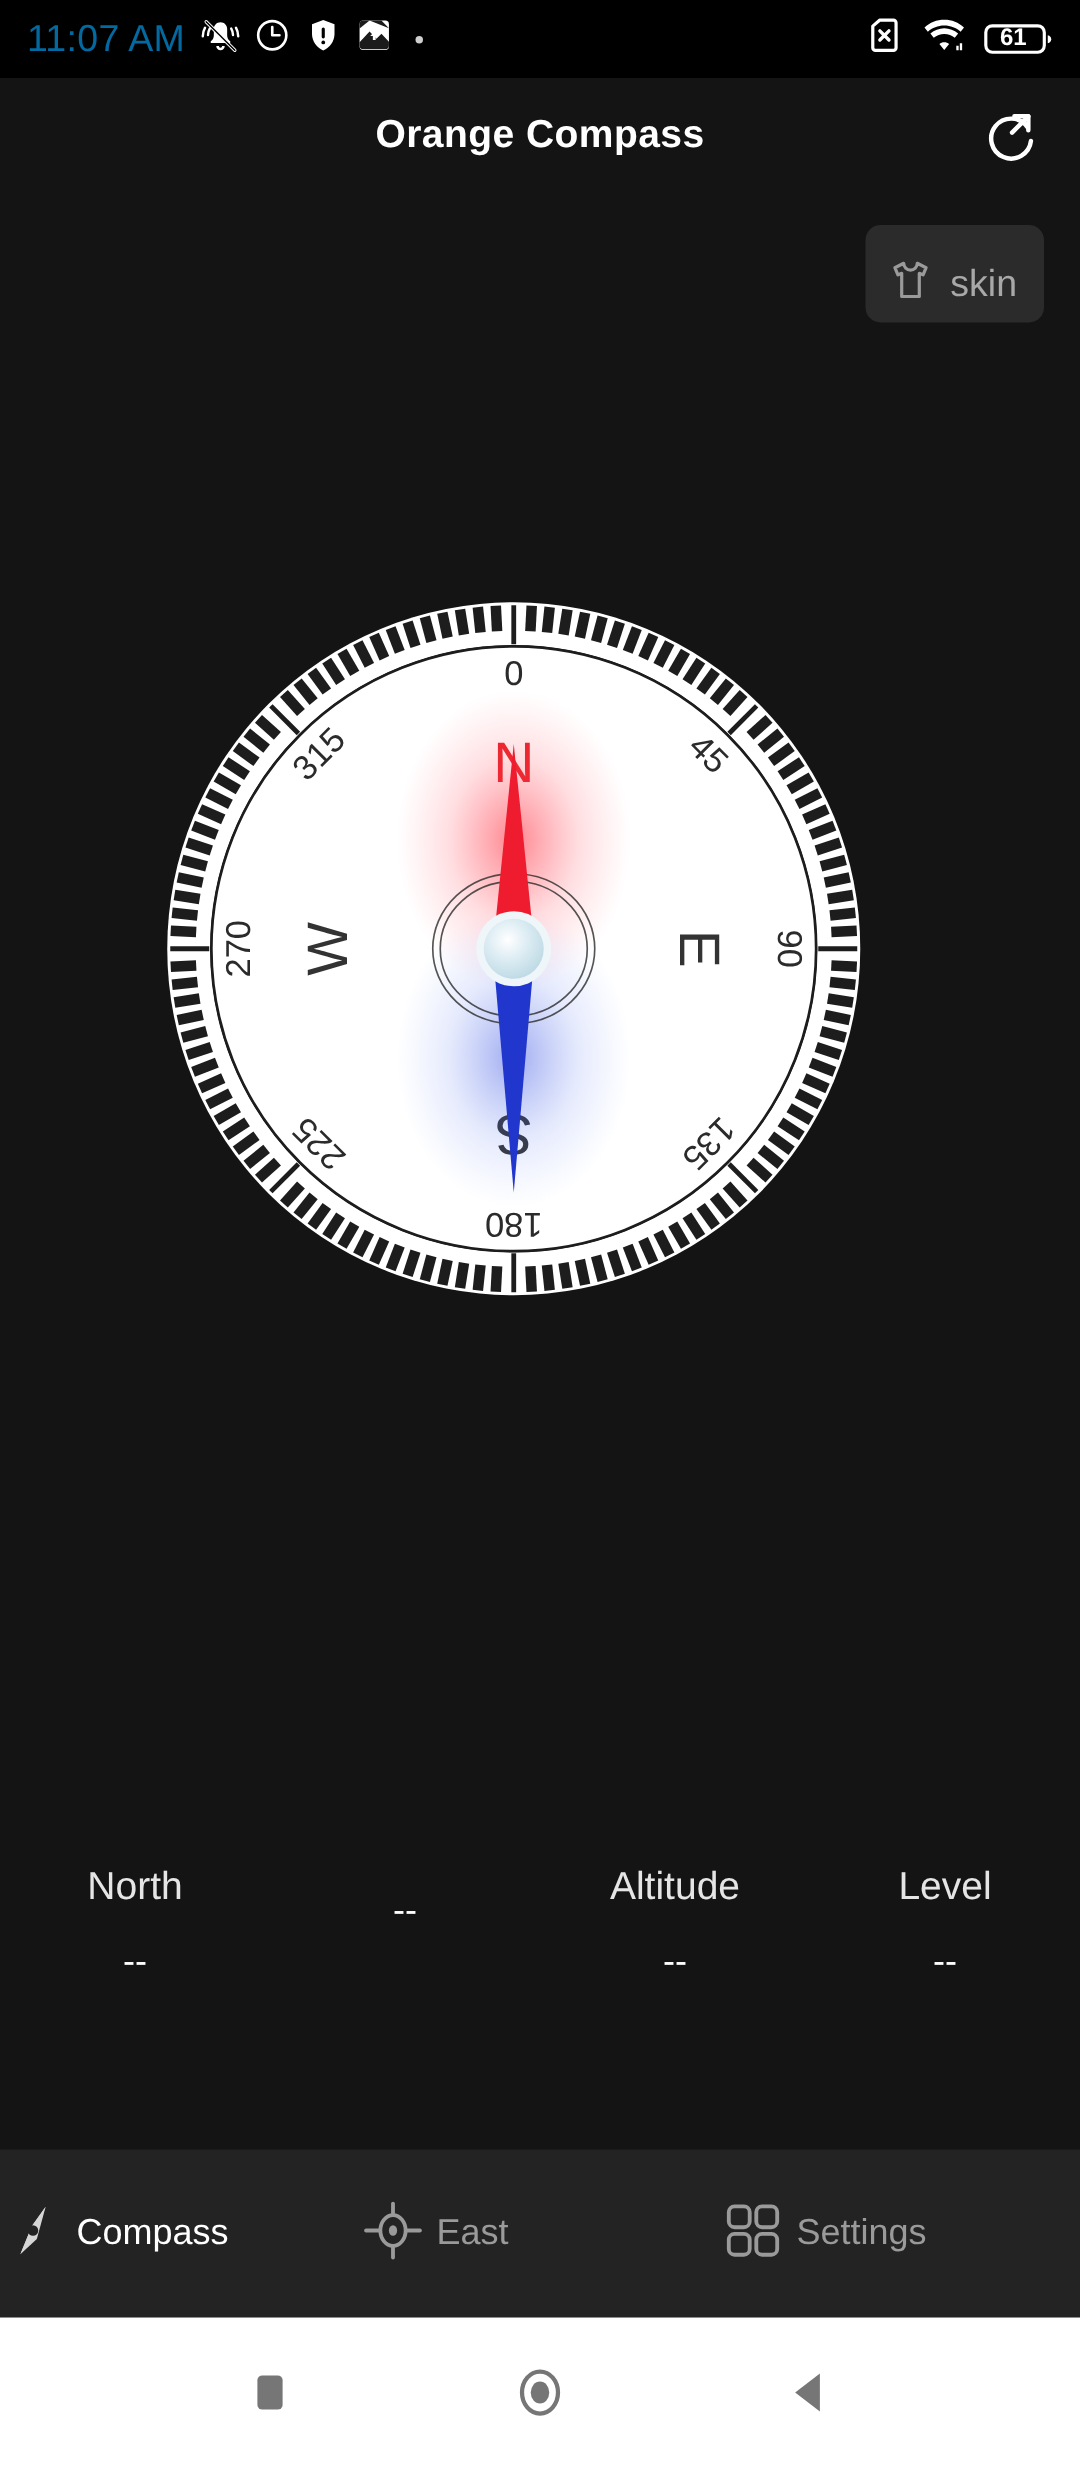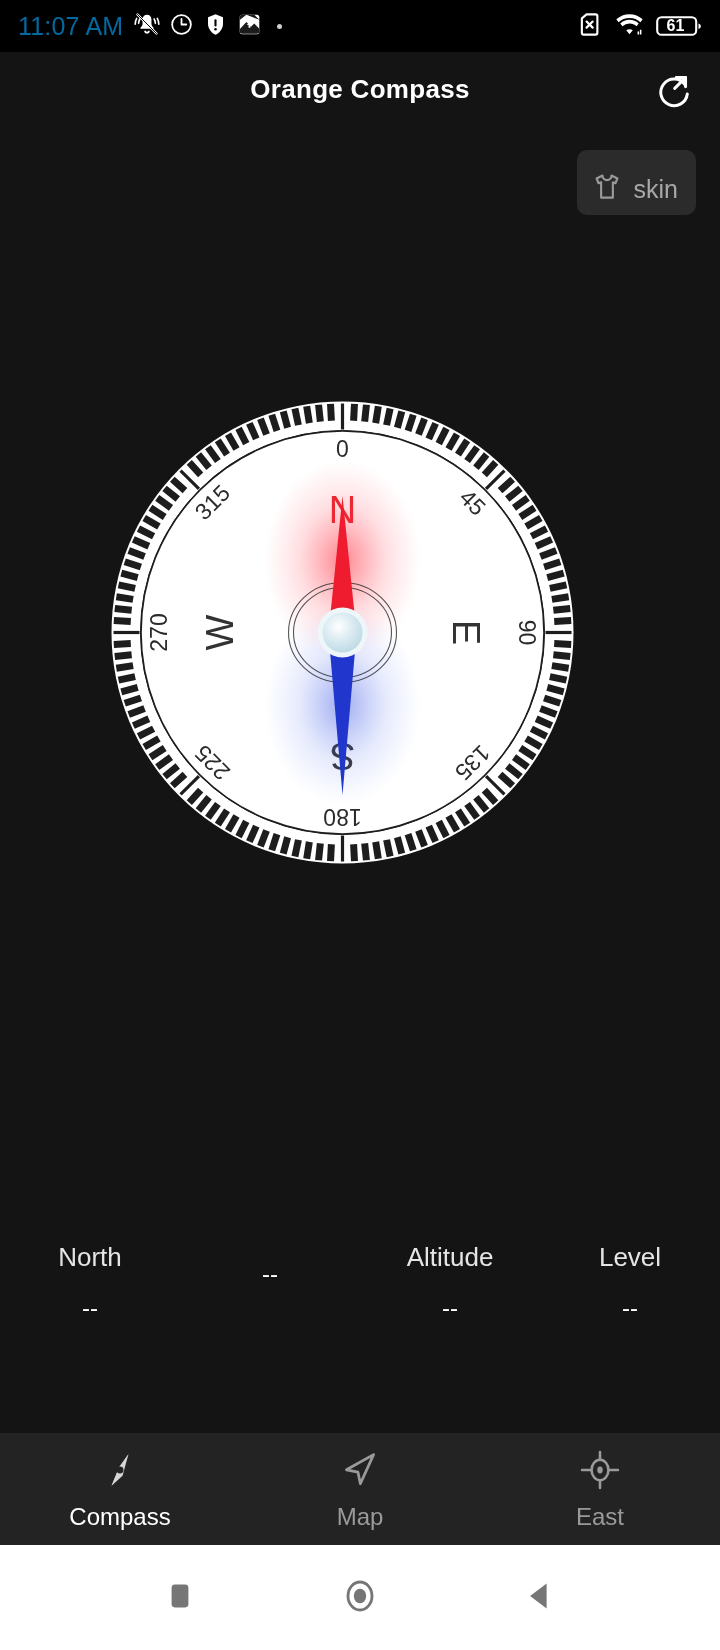--- a/index.html
+++ b/index.html
@@ -163,21 +163,21 @@
     bottom: 105px;
     width: 720px;
     height: 112px;
     background: #232323;
     display: flex;
     align-items: center;
   }
   .nav-item {
     flex: 1 1 0;
     display: flex;
-    flex-direction: column;
+    flex-direction: row;
     align-items: center;
     gap: 7px;
     cursor: pointer;
   }
   .nav-label {
     font-size: 24px;
     color: #9a9a9a;
     line-height: 28px;
   }
   .nav-item.active .nav-label { color: #ffffff; }
@@ -509,40 +509,43 @@
           <path d="M16.6 3.4 11.6 13.4 7.4 20.6l5-10z" fill="#d6d6d6"></path>
           <path d="M16.6 3.4 11.6 13.4l-4.2 7.2 9.2-17.2z" fill="#d6d6d6"></path>
           <polygon points="16.6,3.4 12.4,13.6 7.4,20.6 11.6,10.4" fill="#d6d6d6"></polygon>
           <polygon points="16.6,3.4 11.6,10.4 7.4,20.6 13.4,15.1" fill="#d6d6d6"></polygon>
           <circle cx="12" cy="12" r="1.9" fill="#232323"></circle>
         </svg>
       </span>
       <span class="nav-label">Compass</span>
     </div>
 
-    <div class="nav-item">
-      <span>
-        <svg width="44" height="44" viewBox="0 0 24 24">
-          <path d="M19.4 3.6 4.6 11.9l6.3 1.3 1.3 6.3z" fill="none" stroke="#9a9a9a" stroke-width="1.5" stroke-linejoin="round"></path>
-        </svg>
-      </span>
-      <span class="nav-label">Map</span>
-    </div>
 
     <div class="nav-item">
       <span>
         <svg width="44" height="44" viewBox="0 0 24 24">
           <ellipse cx="12" cy="12" rx="4.6" ry="5.6" fill="none" stroke="#9a9a9a" stroke-width="1.4"></ellipse>
           <ellipse cx="12" cy="12" rx="1.5" ry="1.9" fill="#9a9a9a"></ellipse>
           <path d="M12 2.2v4.2M12 17.6v4.2M2.2 12h4.8M17 12h4.8" stroke="#9a9a9a" stroke-width="1.4" stroke-linecap="round"></path>
         </svg>
       </span>
       <span class="nav-label">East</span>
     </div>
 
+    <div class="nav-item">
+      <span>
+        <svg width="44" height="44" viewBox="0 0 24 24">
+          <rect x="3.2" y="3.2" width="7.6" height="7.6" rx="2.1" fill="none" stroke="#9a9a9a" stroke-width="1.4"></rect>
+          <rect x="13.2" y="3.2" width="7.6" height="7.6" rx="2.1" fill="none" stroke="#9a9a9a" stroke-width="1.4"></rect>
+          <rect x="3.2" y="13.2" width="7.6" height="7.6" rx="2.1" fill="none" stroke="#9a9a9a" stroke-width="1.4"></rect>
+          <rect x="13.2" y="13.2" width="7.6" height="7.6" rx="2.1" fill="none" stroke="#9a9a9a" stroke-width="1.4"></rect>
+        </svg>
+      </span>
+      <span class="nav-label">Settings</span>
+    </div>
   </div>
 
   <div class="sys-nav">
     <div class="sys-btn">
       <span>
         <svg width="36" height="36" viewBox="0 0 24 24">
           <rect x="6.4" y="4.4" width="11.2" height="15.2" rx="2.2" fill="#767676"></rect>
         </svg>
       </span>
     </div>

